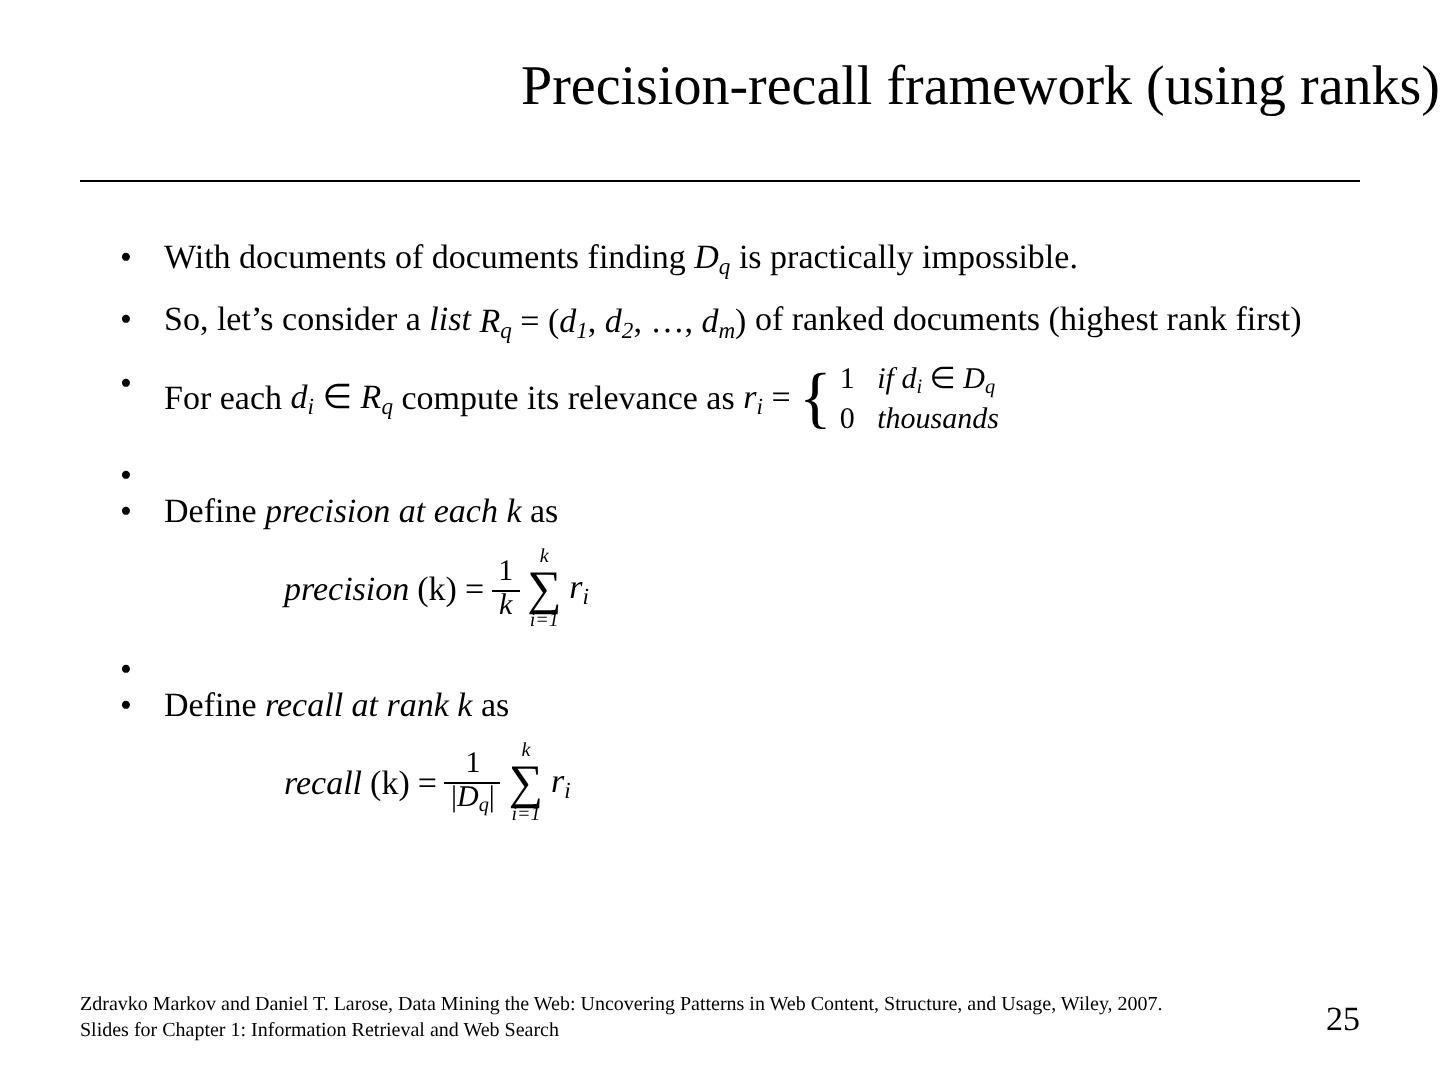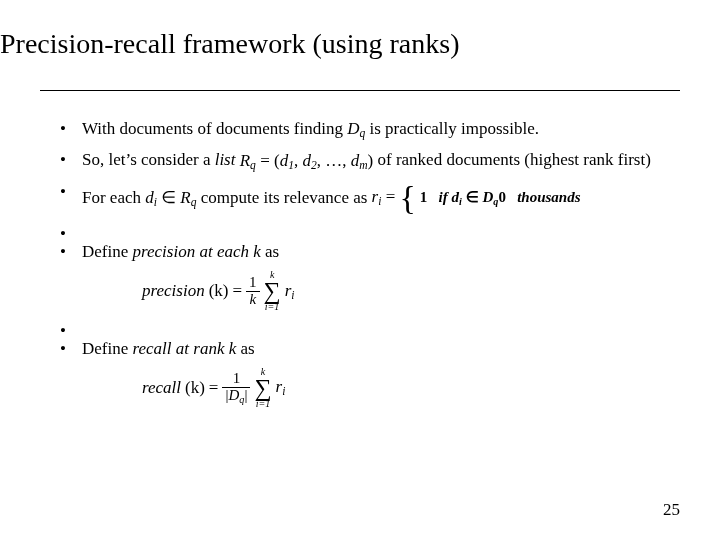--- a/index.html
+++ b/index.html
@@ -16,21 +16,21 @@
     position: relative;
     width: 720px;
     height: 540px;
     box-sizing: border-box;
   }
   .title {
     position: absolute;
     top: 28px;
     left: 0;
     width: 100%;
-    text-align: left;
+    text-align: right;
     font-size: 28px;
     font-weight: normal;
   }
   .rule {
     position: absolute;
     top: 90px;
     left: 40px;
     width: 640px;
     height: 0;
     border-top: 1.5px solid #000;
@@ -78,24 +78,23 @@
     vertical-align: middle;
   }
   .brace {
     font-size: 34px;
     line-height: 34px;
     font-style: normal;
     margin-right: 4px;
   }
   .cases {
     display: inline-flex;
-    flex-direction: row;
+    flex-direction: column;
     font-size: 15px;
     line-height: 1.2;
-    font-weight: bold;
   }
   .cases .row { white-space: nowrap; }
   .frac {
     display: inline-flex;
     flex-direction: column;
     align-items: center;
     vertical-align: middle;
     font-style: italic;
     line-height: 1.05;
   }
@@ -224,16 +223,20 @@
           <span class="lim">k</span>
           <span class="sigma">∑</span>
           <span class="lim">i=1</span>
         </span>
         <span><span>r</span><span class="sub">i</span></span>
       </div>
     </li>
 
   </ul>
 
+  <div class="footer">
+    <div>Zdravko Markov and Daniel T. Larose, Data Mining the Web: Uncovering Patterns in Web Content, Structure, and Usage, Wiley, 2007.</div>
+    <div>Slides for Chapter 1: Information Retrieval and Web Search</div>
+  </div>
 
   <div class="pagenum">25</div>
 
 </div>
 
 </body></html>

